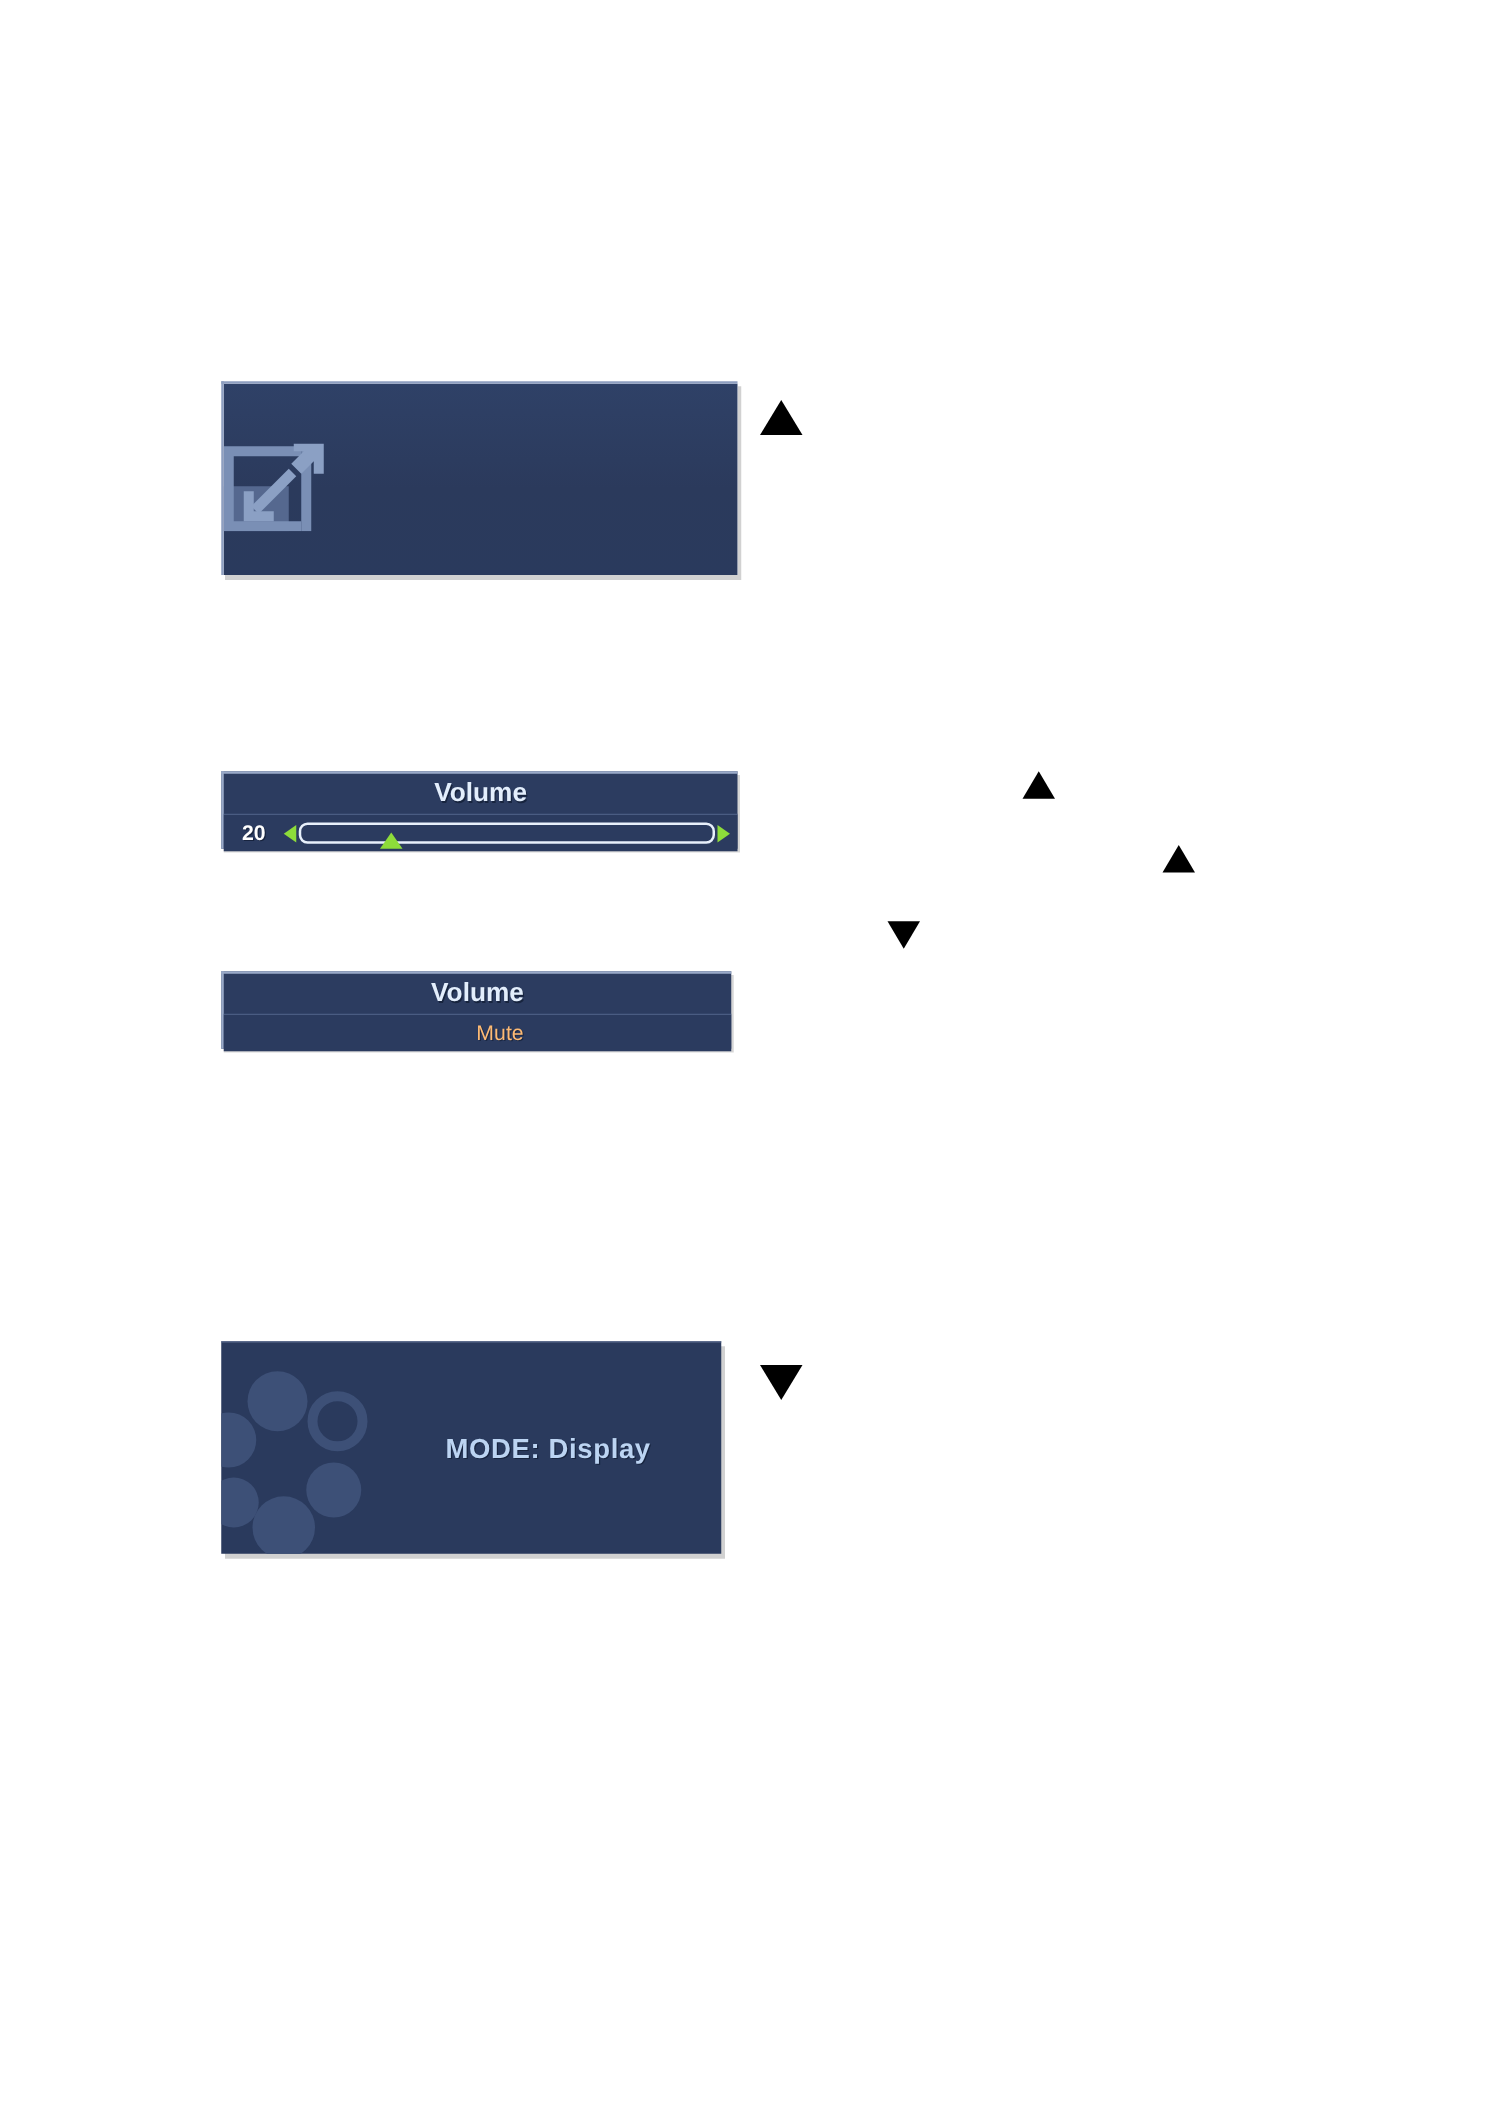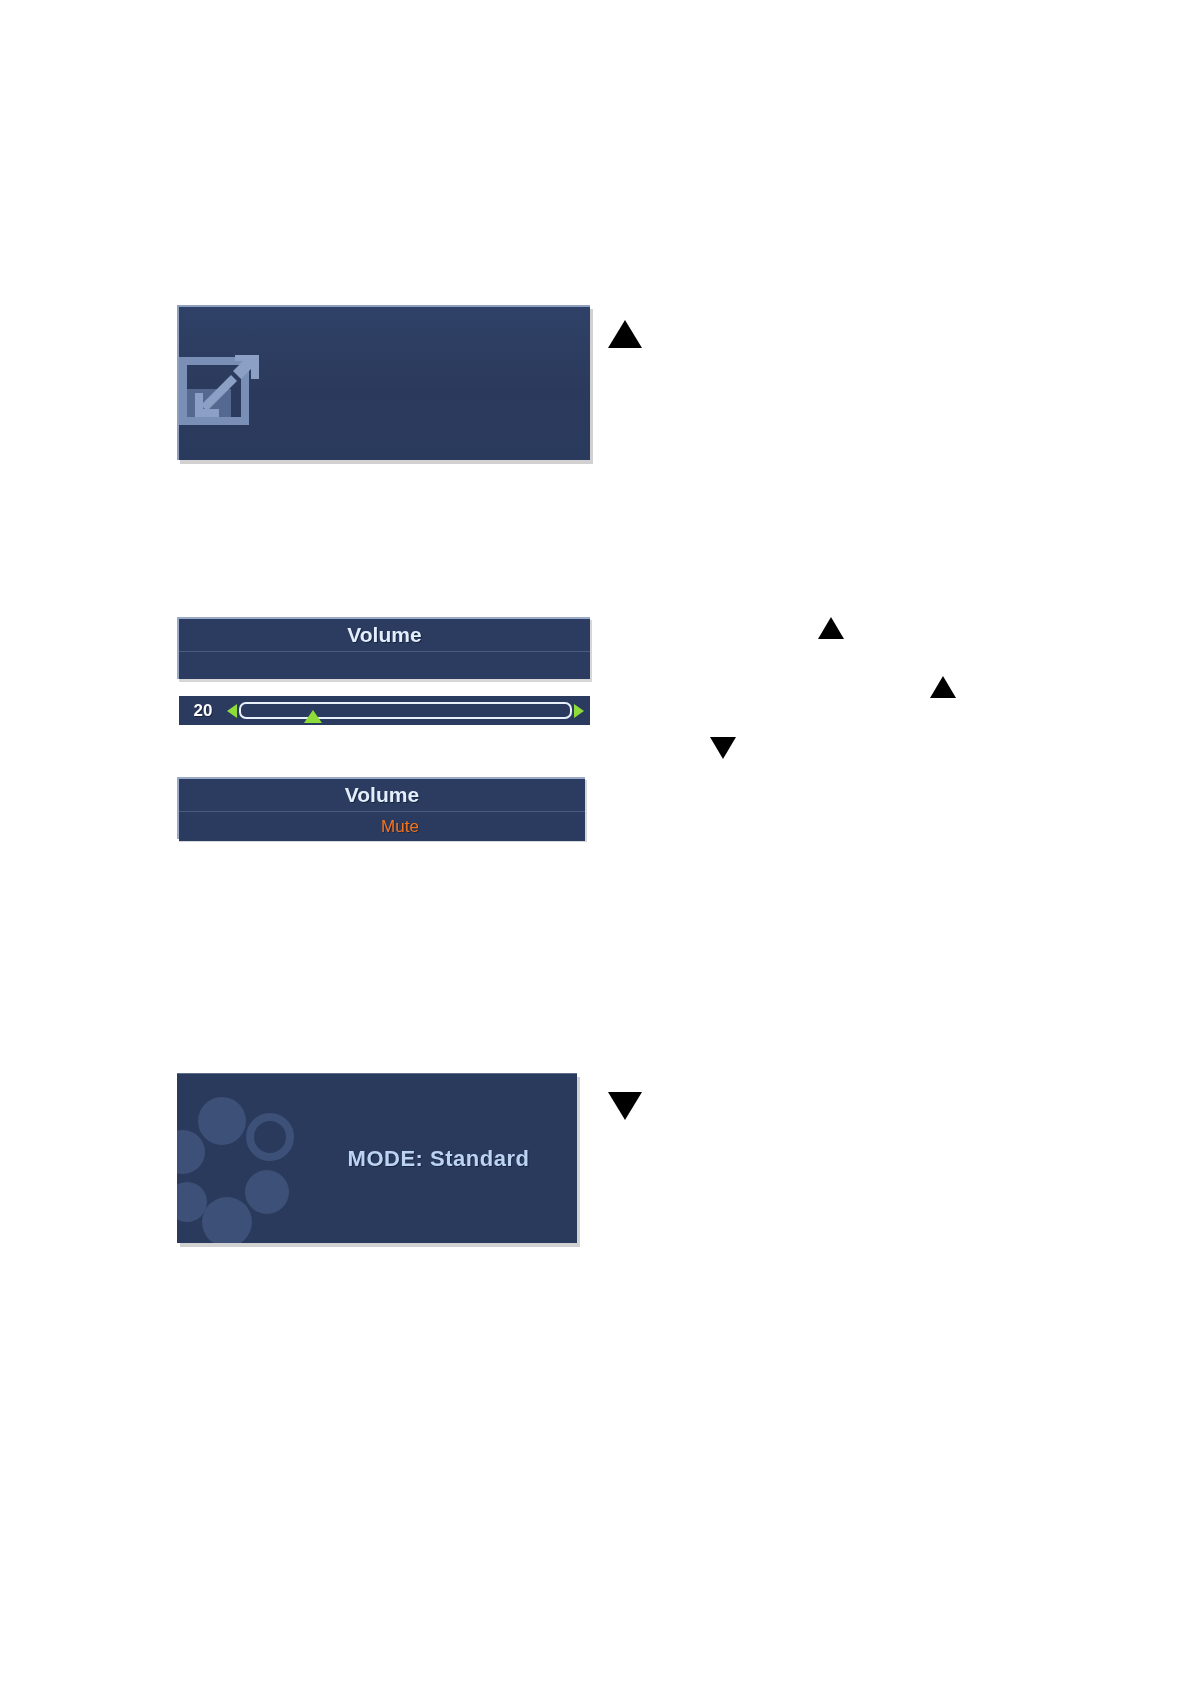--- a/index.html
+++ b/index.html
@@ -77,21 +77,20 @@
     color: #e3eefc;
     text-shadow: 1px 1px 0 rgba(10,20,40,0.6);
     border-bottom: 1px solid #4a5c82;
   }
   #volume-slider-panel .vol-row {
     position: relative;
     height: 29px;
     display: flex;
     align-items: center;
     background: #2b3b5f;
-    margin-top: 44px;
   }
   #volume-slider-panel .vol-value {
     width: 48px;
     text-align: center;
     font-size: 17px;
     font-weight: bold;
     color: #ffffff;
     text-shadow: 1px 1px 0 rgba(10,20,40,0.6);
     flex: 0 0 auto;
   }
@@ -149,21 +148,21 @@
     font-weight: bold;
     color: #e3eefc;
     text-shadow: 1px 1px 0 rgba(10,20,40,0.6);
     border-bottom: 1px solid #4a5c82;
   }
   #volume-mute-panel .vm-item {
     height: 29px;
     line-height: 29px;
     text-align: center;
     font-size: 17px;
-    color: #f97316;
+    color: #fdba74;
     background: #2b3b5f;
     text-shadow: 1px 1px 0 rgba(10,20,40,0.5);
     padding-left: 36px;
   }
 
   
   #picture-mode-panel {
     left: 177px;
     top: 1073px;
     width: 400px;
@@ -277,20 +276,20 @@
     <svg width="135" height="170" viewBox="0 0 135 170" xmlns="http://www.w3.org/2000/svg">
       <circle cx="45" cy="47" r="24" fill="#3d5077"></circle>
       <circle cx="6" cy="78" r="22" fill="#3d5077"></circle>
       <circle cx="93" cy="63" r="20" fill="none" stroke="#3d5077" stroke-width="8"></circle>
       <circle cx="10" cy="128" r="20" fill="#3d5077"></circle>
       <circle cx="90" cy="118" r="22" fill="#3d5077"></circle>
       <circle cx="50" cy="148" r="25" fill="#3d5077"></circle>
     </svg>
   </div>
 
-  <div class="pm-label">MODE:  Standard</div>
+  <div class="pm-label">MODE:  Display</div>
 </div>
 
 <div class="tri up" id="tri-1"></div>
 <div class="tri up small" id="tri-2"></div>
 <div class="tri up small" id="tri-3"></div>
 <div class="tri down" id="tri-4"></div>
 <div class="tri down big" id="tri-5"></div>
 
 </body></html>

